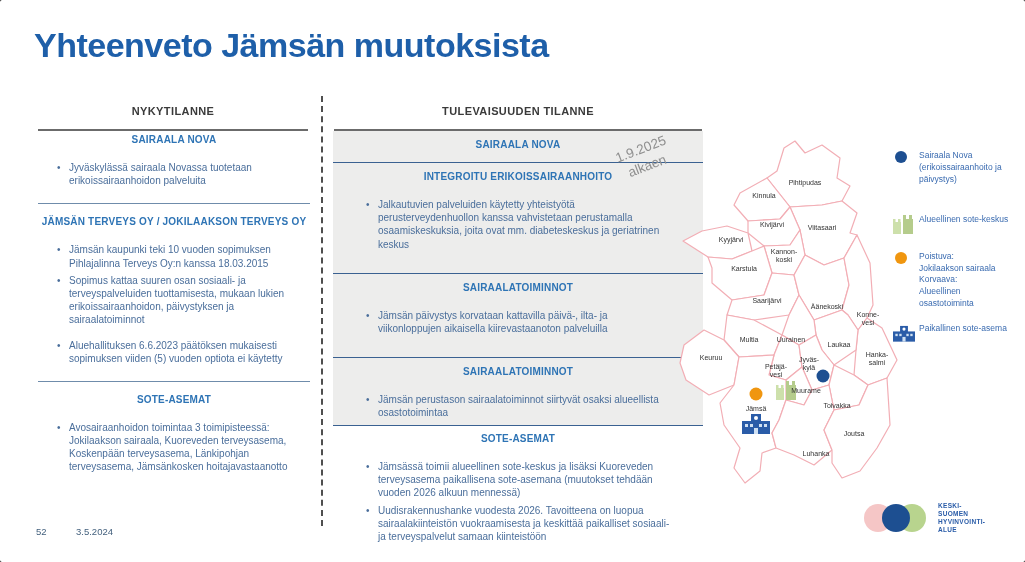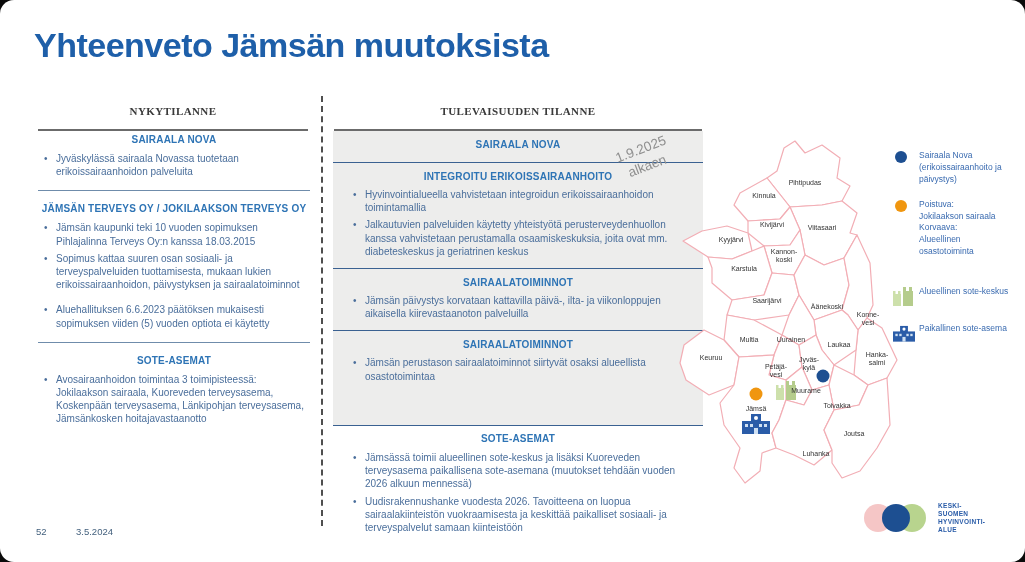--- a/index.html
+++ b/index.html
@@ -3,47 +3,47 @@
 <meta charset="utf-8">
 <style>
   html,body { margin:0; padding:0; }
   body {
     width:1025px; height:562px; background:#0a0a0a;
     font-family:"Liberation Sans", sans-serif;
     position:relative; overflow:hidden;
   }
   .slide {
     position:absolute; left:0; top:0; width:1025px; height:562px;
-    background:#ffffff; border-radius:14px; overflow:hidden;
+    background:#ffffff; border-radius:2px; overflow:hidden;
   }
   .title {
     position:absolute; left:34px; top:26px;
     font-size:34px; font-weight:bold; color:#1e5fa9; letter-spacing:-0.5px;
   }
   
   .col-header {
     position:absolute; top:105px; font-size:11px; font-weight:bold;
-    color:#3a3a3a; text-align:center; letter-spacing:0.4px;font-family:Liberation Serif, serif;
+    color:#3a3a3a; text-align:center; letter-spacing:0.4px;
   }
   .col-header.left { left:38px; width:270px; }
   .col-header.right { left:334px; width:368px; }
   .rule { position:absolute; top:129px; border-top:2px solid #6b6b6b; }
   .rule.left { left:38px; width:270px; }
   .rule.right { left:334px; width:368px; }
   .vdash {
     position:absolute; left:321px; top:96px; height:430px; width:0;
     border-left:2px dashed #4f4f4f;
   }
   
   .col-left { position:absolute; left:38px; top:134px; width:272px; }
   .sec-title {
     color:#2e74b5; font-weight:bold; font-size:10px; text-align:center;
     letter-spacing:0.2px; margin:0 0 7px 0;
   }
-  ul.bullets { margin:3px; padding:0; list-style:none;
+  ul.bullets { margin:16px; padding:0; list-style:none;
     font-size:10px; color:#4a6e9b; line-height:1.32; }
   ul.bullets li { position:relative; padding-left:15px; margin-bottom:4px; }
   ul.bullets li::before { content:"•"; position:absolute; left:3px; top:0; }
   ul.bullets li.b { font-weight:normal; }
   ul.bullets li.gap { margin-top:12px; }
   .ldiv { border:none; border-top:1.5px solid #6f8cab; margin:12px 0 12px 0; }
   
   .gray-box {
     position:absolute; left:333px; top:131px; width:370px; height:294px;
     background:#ededec; border-bottom:1.5px solid #3a6191;
@@ -119,21 +119,20 @@
   </div>
 
   <div class="gray-box">
     <div class="gsec">
       <div class="sec-title">SAIRAALA NOVA</div>
     </div>
     <hr class="gdiv">
     <div class="gsec">
       <div class="sec-title">INTEGROITU ERIKOISSAIRAANHOITO</div>
       <ul class="bullets">
-        <li>Hyvinvointialueella vahvistetaan integroidun erikoissairaanhoidon toimintamallia</li>
         <li>Jalkautuvien palveluiden käytetty yhteistyötä perusterveydenhuollon kanssa vahvistetaan perustamalla osaamiskeskuksia, joita ovat mm. diabeteskeskus ja geriatrinen keskus</li>
       </ul>
     </div>
     <hr class="gdiv">
     <div class="gsec">
       <div class="sec-title">SAIRAALATOIMINNOT</div>
       <ul class="bullets">
         <li>Jämsän päivystys korvataan kattavilla päivä-, ilta- ja viikonloppujen aikaisella kiirevastaanoton palveluilla</li>
       </ul>
     </div>
@@ -236,42 +235,42 @@
 
   <div class="legend">
     <div class="legend-item">
       <div class="ic">
           <div class="dot blue"></div>
         </div>
       <div class="txt">Sairaala Nova
 (erikoissairaanhoito ja
 päivystys)</div>
     </div>
-    <div class="legend-item">
-      <div class="ic">
-          <div class="dot orange"></div>
-        </div>
-      <div class="txt">Poistuva:
-Jokilaakson sairaala
-Korvaava:
-Alueellinen
-osastotoiminta</div>
-    </div>
     <div class="legend-item mt">
       <div class="ic">
         <svg width="20" height="19" viewBox="0 0 20 19">
           <rect x="0" y="7" width="8" height="12" fill="#cde0ab"></rect>
           <rect x="0" y="4" width="2.5" height="4" fill="#cde0ab"></rect>
           <rect x="5" y="4" width="2.5" height="4" fill="#cde0ab"></rect>
           <rect x="10" y="4" width="10" height="15" fill="#b5cc8c"></rect>
           <rect x="10" y="0" width="3" height="5" fill="#b5cc8c"></rect>
           <rect x="16" y="0" width="3" height="5" fill="#b5cc8c"></rect>
         </svg>
       </div>
       <div class="txt">Alueellinen sote-keskus</div>
+    </div>
+    <div class="legend-item">
+      <div class="ic">
+          <div class="dot orange"></div>
+        </div>
+      <div class="txt">Poistuva:
+Jokilaakson sairaala
+Korvaava:
+Alueellinen
+osastotoiminta</div>
     </div>
     <div class="legend-item">
       <div class="ic">
         <svg width="22" height="18" viewBox="0 0 28 22">
           <rect x="0" y="9" width="28" height="13" fill="#2a5ca8"></rect>
           <rect x="9" y="2" width="10" height="8" fill="#2a5ca8"></rect>
           <circle cx="14" cy="6" r="2" fill="#ffffff"></circle>
           <rect x="3" y="12" width="3" height="3" fill="#cfe0f2"></rect>
           <rect x="8" y="12" width="3" height="3" fill="#cfe0f2"></rect>
           <rect x="17" y="12" width="3" height="3" fill="#cfe0f2"></rect>

